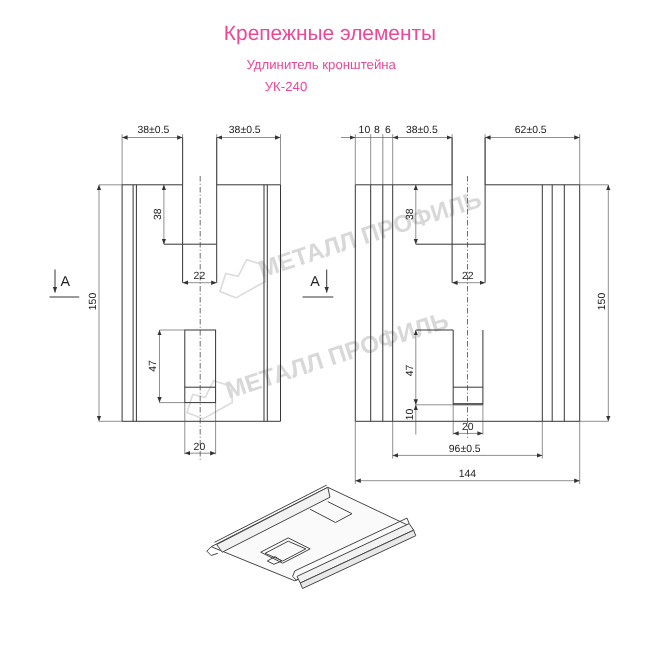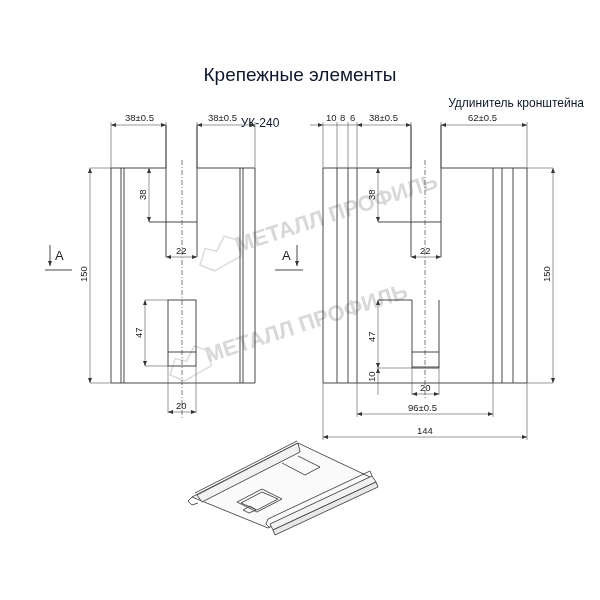--- a/index.html
+++ b/index.html
@@ -1,19 +1,19 @@
 <!DOCTYPE html>
 <html><head>
 <meta charset="utf-8">
 <style>
   html, body { margin: 0; padding: 0; background: #ffffff; }
   body { width: 600px; height: 600px; position: relative; overflow: hidden; font-family: "Liberation Sans", sans-serif; }
-  .title { position: absolute; left: 0; width: 600px; text-align: center; color: #0f172a; margin-top: 44px; }
+  .title { position: absolute; left: 0; width: 600px; text-align: center; color: #ec4899; }
   #t1 { top: 20px; font-size: 19px; }
-  #t2 { top: 52px; font-size: 12px; left: 0; width: 584px; text-align: right; }
+  #t2 { top: 52px; font-size: 12px; left: 0; width: 584px; }
   #t3 { top: 72px; font-size: 12px; left: 0; width: 520px; }
   svg { position: absolute; left: 0; top: 0; }
   .ln { stroke: #333; stroke-width: 0.9; fill: none; }
   .thin { stroke: #555; stroke-width: 0.6; fill: none; }
   .cl { stroke: #444; stroke-width: 0.7; stroke-dasharray: 5 2 1 2; fill: none; }
   .dimtxt { font-family: "Liberation Sans", sans-serif; font-size: 9.5px; fill: #222; }
   .bigtxt { font-family: "Liberation Sans", sans-serif; font-size: 13px; fill: #222; }
   .wm { font-family: "Liberation Sans", sans-serif; font-size: 22px; font-weight: bold; fill: #d8d8d8; }
 </style>
 </head>

